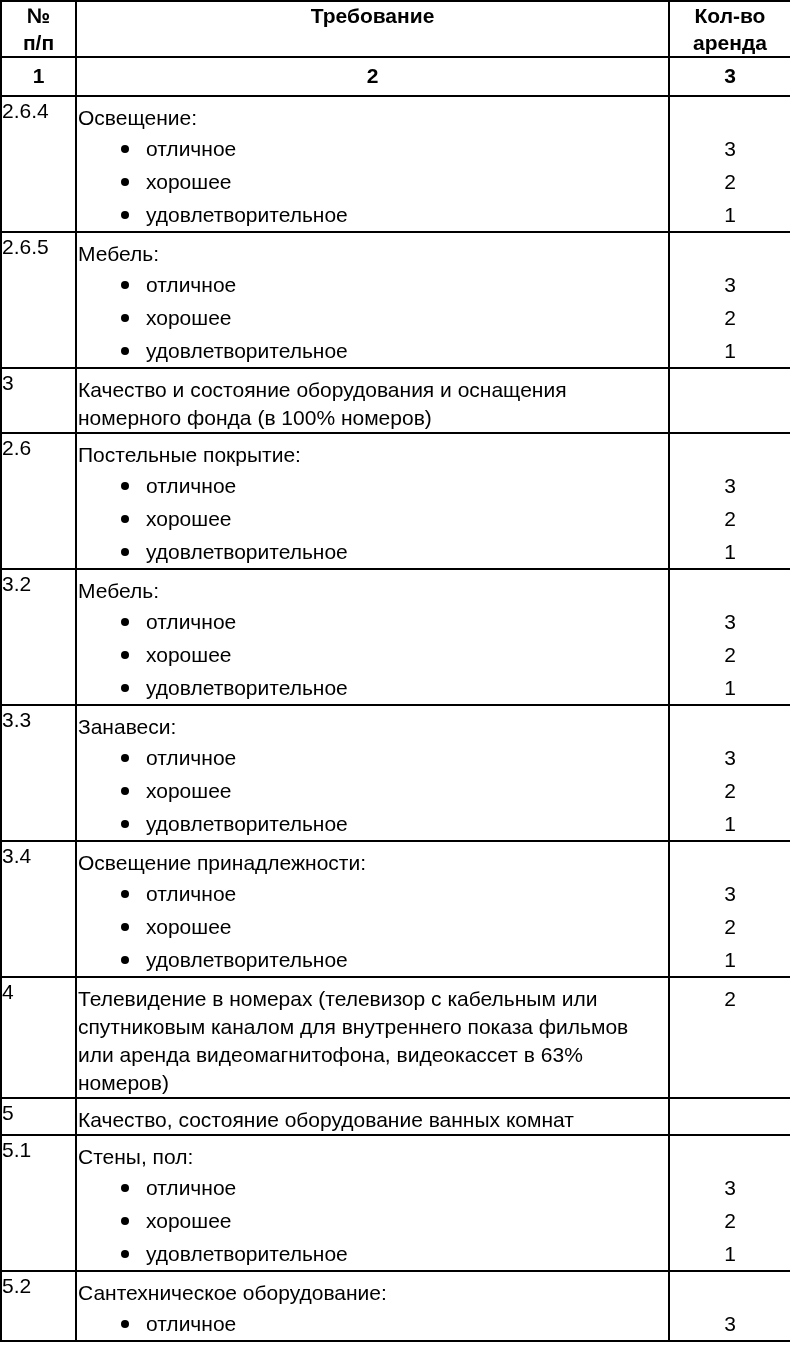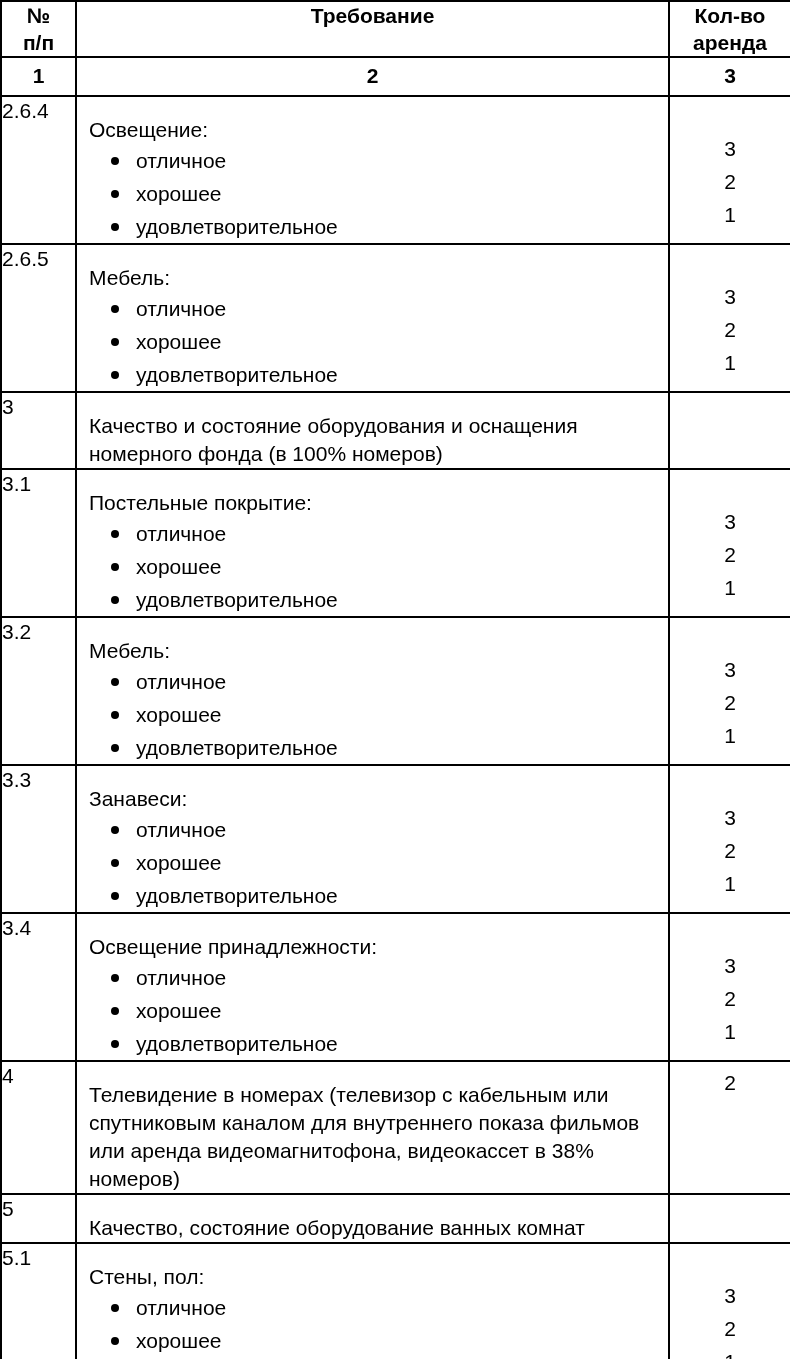--- a/index.html
+++ b/index.html
@@ -33,29 +33,28 @@
   tr.colnum td {
     font-weight: bold;
     text-align: center;
     padding: 5px 0 6px 0;
     line-height: 26px;
   }
   td.c1 { padding: 7px 4px 4px 9px; line-height: 28px; }
   td.c2 { padding: 0 0 5px 0; }
   td.c3 { text-align: center; padding: 0 0 5px 0; }
   .title {
-    padding: 7px 12px 0 12px;
+    padding: 7px 12px 0 1px;
     line-height: 28px;
-    margin-top: 12px;
   }
   .bullet {
     display: flex;
     align-items: center;
     height: 33px;
-    padding-left: 34px;
+    padding-left: 44px;
   }
   .dot {
     width: 8px;
     height: 8px;
     border-radius: 50%;
     background: #000000;
     flex: 0 0 8px;
     margin-right: 17px;
   }
   .pt-spacer { height: 35px; }
@@ -156,21 +155,21 @@
       <div>3</div>
     </td>
     <td class="c2">
       <div class="title">Качество и состояние оборудования и оснащения номерного фонда (в 100% номеров)</div>
       <div></div>
     </td>
     <td class="c3"></td>
   </tr>
         <tr>
     <td class="c1">
-      <div>3.1</div>
+      <div>2.6</div>
     </td>
     <td class="c2">
       <div class="title">Постельные покрытие:</div>
       <div>
               <div class="bullet">
                 <span class="dot"></span>
                 <span>отличное</span>
               </div>
               <div class="bullet">
                 <span class="dot"></span>
@@ -271,21 +270,21 @@
             <div class="point">3</div>
             <div class="point">2</div>
             <div class="point">1</div>
           </td>
   </tr>
         <tr>
     <td class="c1">
       <div>4</div>
     </td>
     <td class="c2">
-      <div class="title">Телевидение в номерах (телевизор с кабельным или спутниковым каналом для внутреннего показа фильмов или аренда видеомагнитофона, видеокассет в 38% номеров)</div>
+      <div class="title">Телевидение в номерах (телевизор с кабельным или спутниковым каналом для внутреннего показа фильмов или аренда видеомагнитофона, видеокассет в 63% номеров)</div>
       <div></div>
     </td>
     <td class="c3">
             <div class="point top">2</div>
           </td>
   </tr>
         <tr>
     <td class="c1">
       <div>5</div>
     </td>
@@ -314,17 +313,35 @@
                 <span class="dot"></span>
                 <span>удовлетворительное</span>
               </div>
             </div>
     </td>
     <td class="c3">
             <div class="pt-spacer"></div>
             <div class="point">3</div>
             <div class="point">2</div>
             <div class="point">1</div>
+          </td>
+  </tr>
+        <tr>
+    <td class="c1">
+      <div>5.2</div>
+    </td>
+    <td class="c2">
+      <div class="title">Сантехническое оборудование:</div>
+      <div>
+              <div class="bullet">
+                <span class="dot"></span>
+                <span>отличное</span>
+              </div>
+            </div>
+    </td>
+    <td class="c3">
+            <div class="pt-spacer"></div>
+            <div class="point">3</div>
           </td>
   </tr>
       </tbody>
   </table>
 </div>
 
 </body></html>

